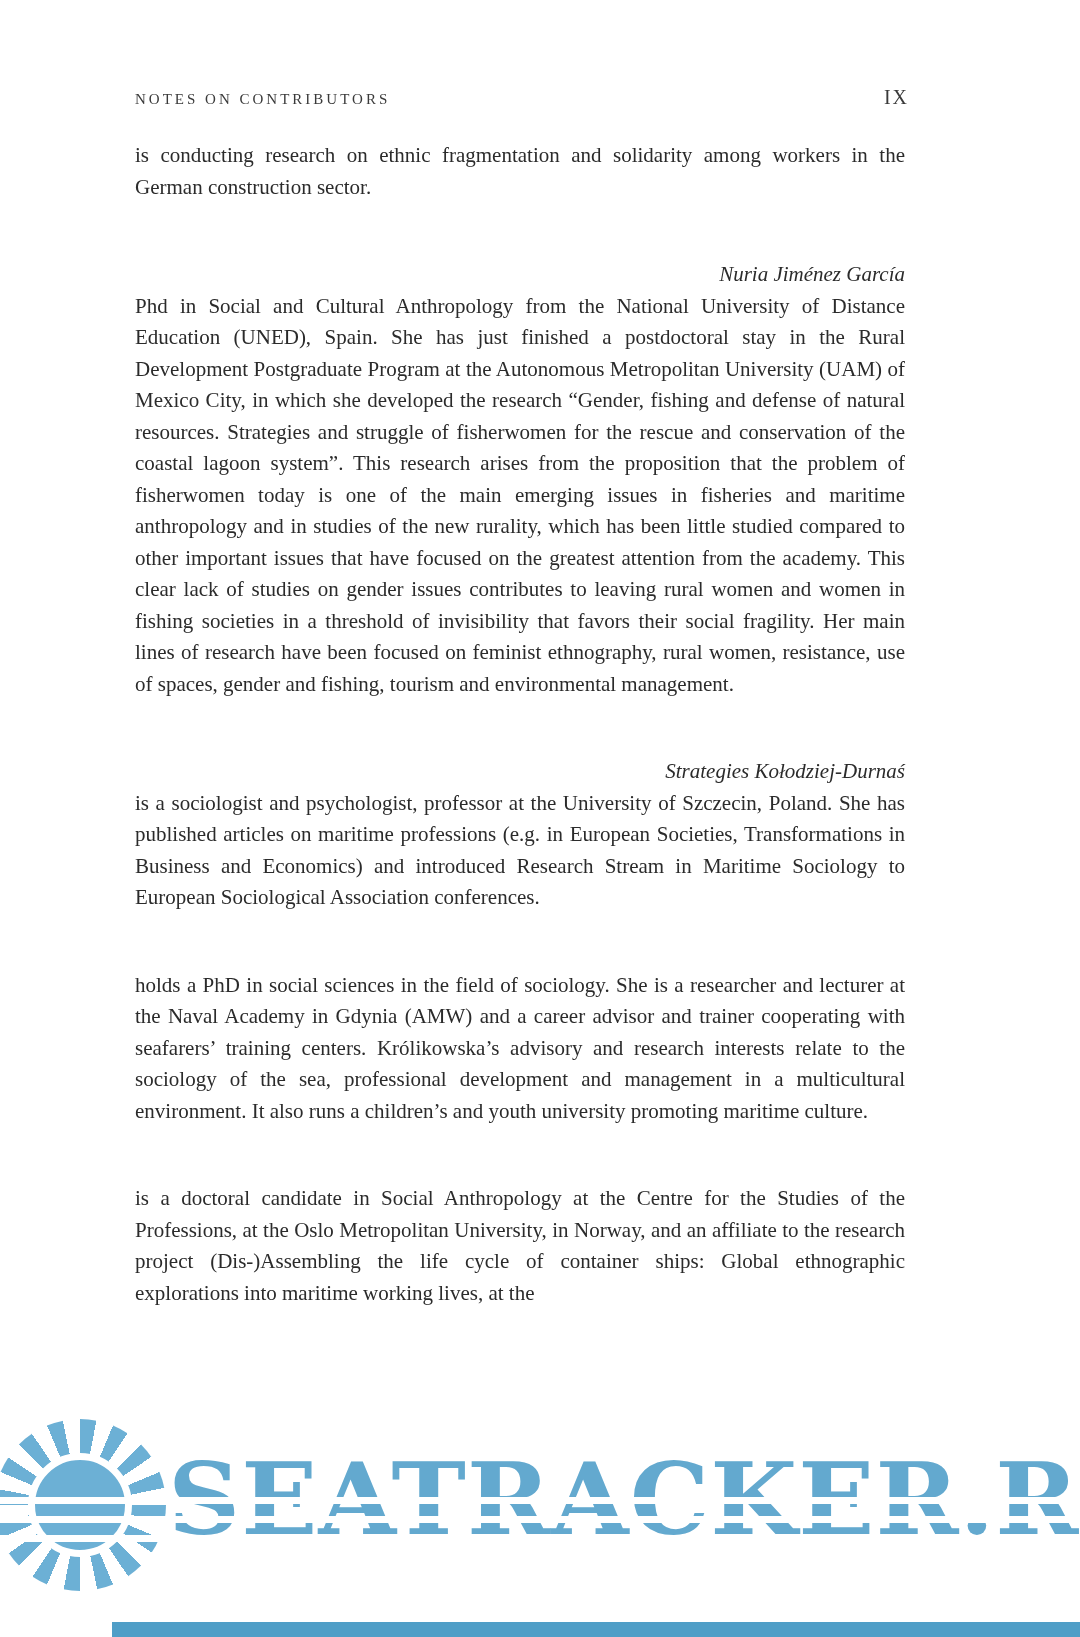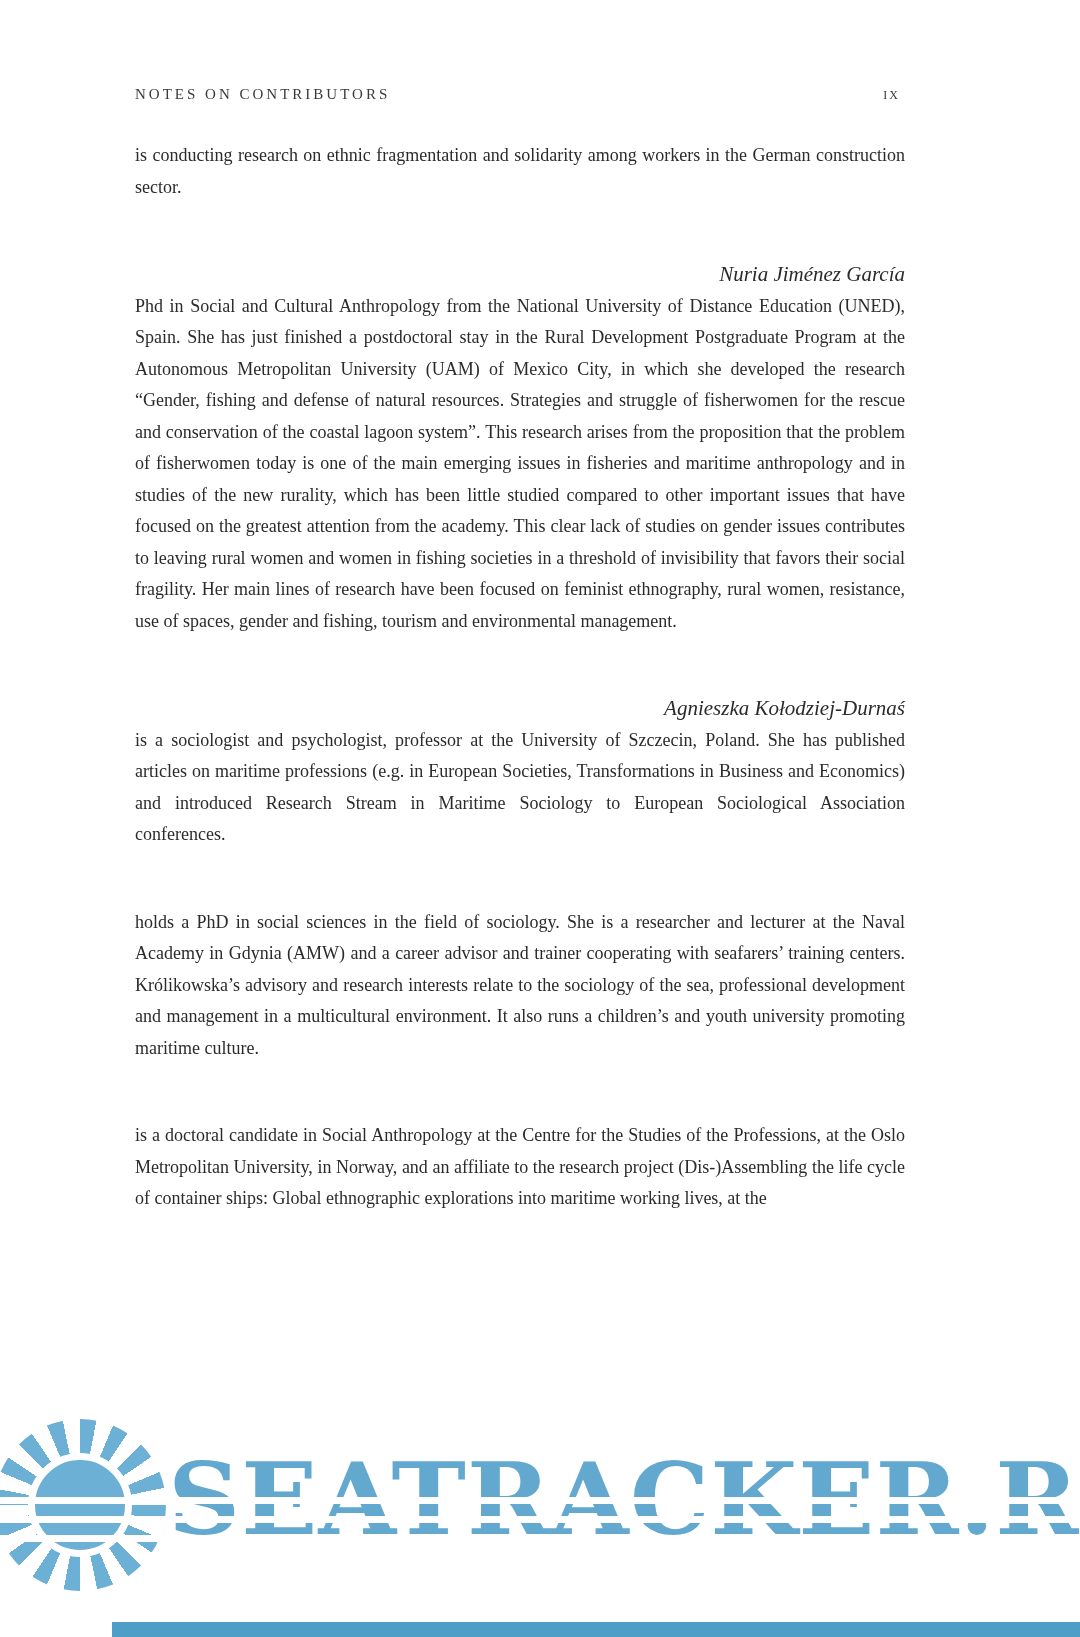--- a/index.html
+++ b/index.html
@@ -7,41 +7,41 @@
     position:relative;
     width:1080px;height:1637px;
     margin:0 auto;
     background:#ffffff;
     overflow:hidden;
     font-family:"Liberation Serif", serif;
     color:#2b2b2b;
   }
   .page-header{
     position:absolute;
-    left:135px;right:180px;top:86px;
+    left:135px;right:171px;top:86px;
     display:flex;justify-content:space-between;align-items:baseline;
   }
   .running-head{
     font-size:15px;
     letter-spacing:3px;
     color:#3a3a3a;
   }
   .page-number{
-    font-size:12px;
+    font-size:20px;
     letter-spacing:2px;
     color:#3a3a3a;
     margin-left:47px;
   }
   .content{
     position:absolute;
     left:135px;top:140px;width:770px;
   }
   .bio{
     margin:0;
-    font-size:18px;
+    font-size:21px;
     line-height:31.5px;
     text-align:justify;
     hyphens:auto;
     -webkit-hyphens:auto;
   }
   .contributor{margin-top:56px;}
   .name{
     margin:0 0 0 0;
     padding-left:76px;
     font-size:21px;
@@ -110,21 +110,21 @@
   <main class="content">
 
     <p class="bio">is conducting research on ethnic fragmentation and solidarity among workers in the German construction sector.</p>
 
     <section class="contributor">
       <p class="name">Nuria Jiménez García</p>
       <p class="bio">Phd in Social and Cultural Anthropology from the National University of Distance Education (UNED), Spain. She has just finished a postdoctoral stay in the Rural Development Postgraduate Program at the Autonomous Metropolitan University (UAM) of Mexico City, in which she developed the research “Gender, fishing and defense of natural resources. Strategies and struggle of fisherwomen for the rescue and conservation of the coastal lagoon system”. This research arises from the proposition that the problem of fisherwomen today is one of the main emerging issues in fisheries and maritime anthropology and in studies of the new rurality, which has been little studied compared to other important issues that have focused on the greatest attention from the academy. This clear lack of studies on gender issues contributes to leaving rural women and women in fishing societies in a threshold of invisibility that favors their social fragility. Her main lines of research have been focused on feminist ethnography, rural women, resistance, use of spaces, gender and fishing, tourism and environmental management.</p>
     </section>
 
     <section class="contributor">
-      <p class="name">Agnieszka Kołodziej-Durnaś</p>
+      <p class="name">Strategies Kołodziej-Durnaś</p>
       <p class="bio">is a sociologist and psychologist, professor at the University of Szczecin, Poland. She has published articles on maritime professions (e.g. in European Societies, Transformations in Business and Economics) and introduced Research Stream in Maritime Sociology to European Sociological Association conferences.</p>
     </section>
 
     <section class="contributor">
       <p class="bio">holds a PhD in social sciences in the field of sociology. She is a researcher and lecturer at the Naval Academy in Gdynia (AMW) and a career advisor and trainer cooperating with seafarers’ training centers. Królikowska’s advisory and research interests relate to the sociology of the sea, professional development and management in a multicultural environment. It also runs a children’s and youth university promoting maritime culture.</p>
     </section>
 
     <section class="contributor">
       <p class="bio">is a doctoral candidate in Social Anthropology at the Centre for the Studies of the Professions, at the Oslo Metropolitan University, in Norway, and an affiliate to the research project (Dis-)Assembling the life cycle of container ships: Global ethnographic explorations into maritime working lives, at the</p>
     </section>

